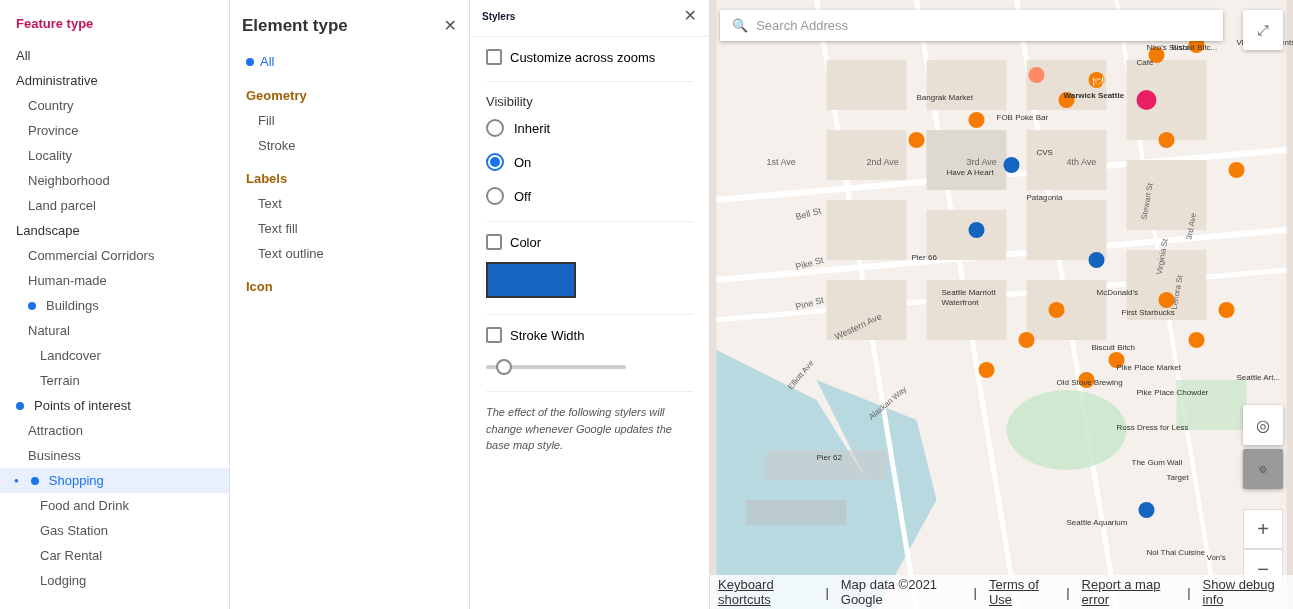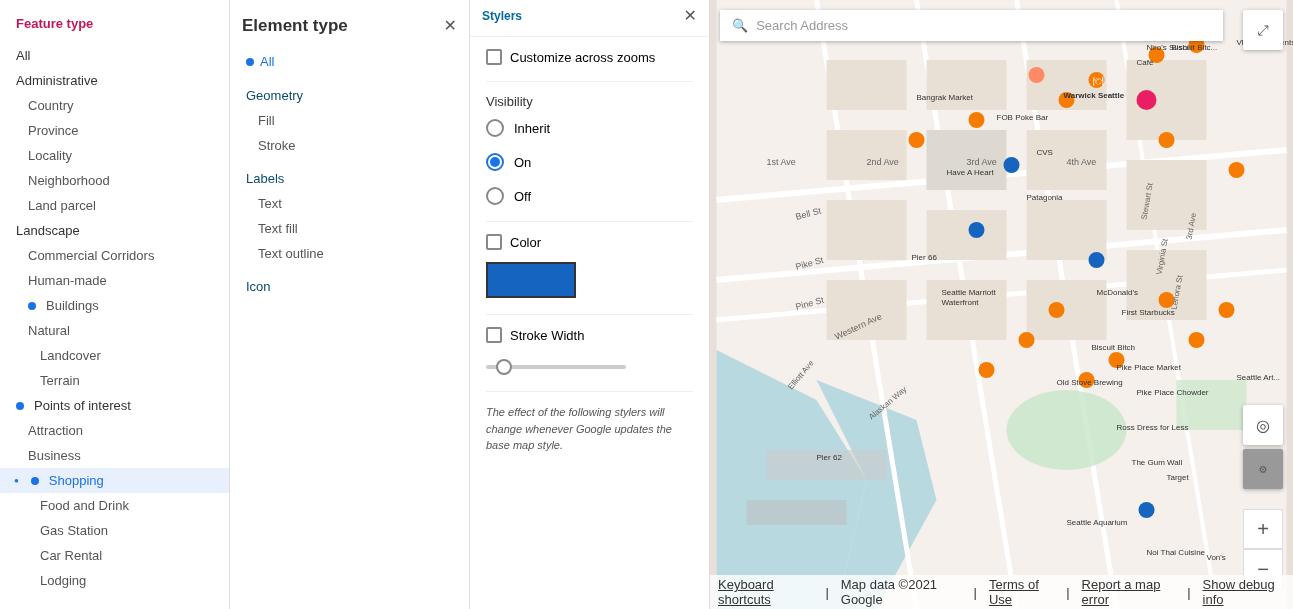--- a/index.html
+++ b/index.html
@@ -101,22 +101,22 @@
       padding: 0;
     }
     .element-panel .item {
       padding: 5px 16px;
       cursor: pointer;
       color: #555;
       display: flex;
       align-items: center;
     }
     .element-panel .item.section-header {
-      color: #0c4a6e;
-      font-weight: normal;
+      color: #a16207;
+      font-weight: bold;
       padding-left: 16px;
     }
     .element-panel .item.child {
       padding-left: 28px;
       color: #555;
     }
     .element-panel .all-item {
       display: flex;
       align-items: center;
       padding: 6px 16px;
@@ -139,23 +139,23 @@
       padding: 0;
     }
     .stylers-header {
       display: flex;
       align-items: center;
       justify-content: space-between;
       padding: 8px 12px 12px;
       border-bottom: 1px solid #eee;
     }
     .stylers-header-title {
-      font-size: 12px;
+      font-size: 10px;
       font-weight: 600;
-      color: #0369a1;
+      color: #0f172a;
     }
     .stylers-body {
       padding: 12px 16px;
     }
     .customize-row {
       display: flex;
       align-items: center;
       gap: 8px;
       margin-bottom: 16px;
     }

